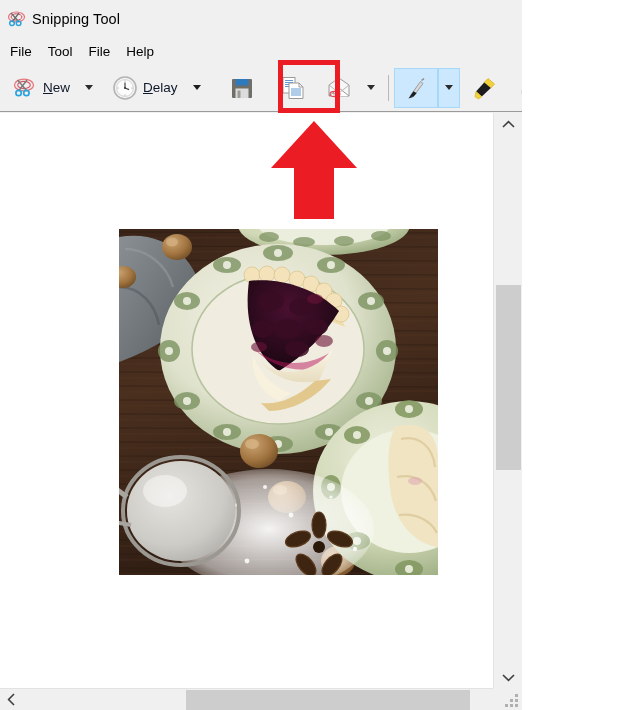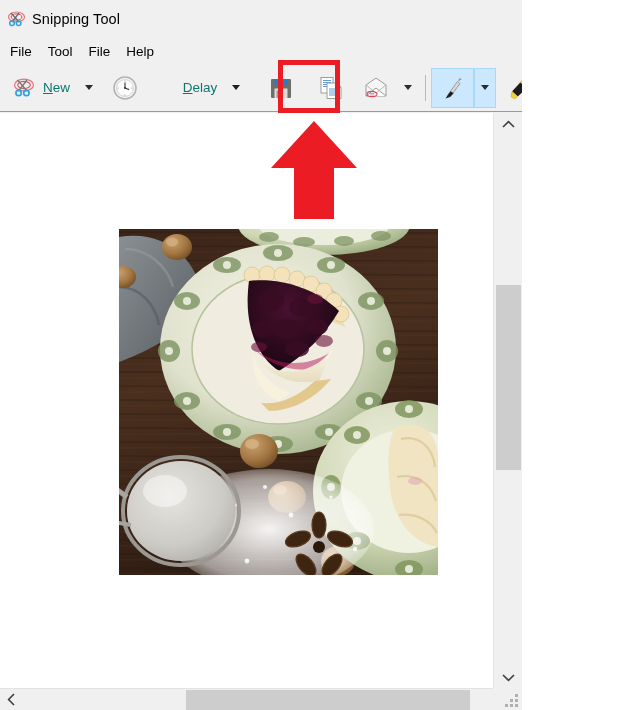--- a/index.html
+++ b/index.html
@@ -103,21 +103,21 @@
     display: flex;
     align-items: center;
     height: 40px;
     padding: 0 5px;
     background: transparent;
     border: 1px solid transparent;
     box-sizing: border-box;
   }
   .tb-label {
     font-size: 13.5px;
-    color: #0f766e;
+    color: #0f172a;
     margin-left: 5px;
     white-space: nowrap;
   }
   .tb-label u { text-decoration: underline; }
   .tb-icon {
     width: 26px;
     height: 26px;
     position: relative;
     flex: none;
   }
@@ -343,21 +343,21 @@
           <circle cx="14.4" cy="18" r="2.7" fill="none" stroke="#2aa5de" stroke-width="1.7"></circle>
         </svg>
       </span>
       <span class="tb-label"><u>N</u>ew</span>
     </div>
 
     <div class="tb-arrow" style="margin-left:4px;">
       <span class="caret"></span>
     </div>
 
-    <div class="tb-btn" style="margin-left:8px;gap:40px;">
+    <div class="tb-btn" style="margin-left:8px;">
       <span class="tb-icon">
         <svg width="26" height="26" viewBox="0 0 26 26">
           <circle cx="13" cy="13" r="11" fill="#f4f4f4" stroke="#b4b4b4" stroke-width="1.6"></circle>
           <circle cx="13" cy="13" r="8.4" fill="#fcfcfc" stroke="#cfcfcf" stroke-width="0.9"></circle>
           <line x1="13" y1="13" x2="13" y2="7.4" stroke="#444" stroke-width="1.2"></line>
           <line x1="13" y1="13" x2="17.1" y2="14.6" stroke="#444" stroke-width="1.2"></line>
           <circle cx="13" cy="13" r="1" fill="#333"></circle>
           <circle cx="13" cy="6" r="0.55" fill="#8a8a8a"></circle>
           <circle cx="20" cy="13" r="0.55" fill="#8a8a8a"></circle>
           <circle cx="13" cy="20" r="0.55" fill="#8a8a8a"></circle>

